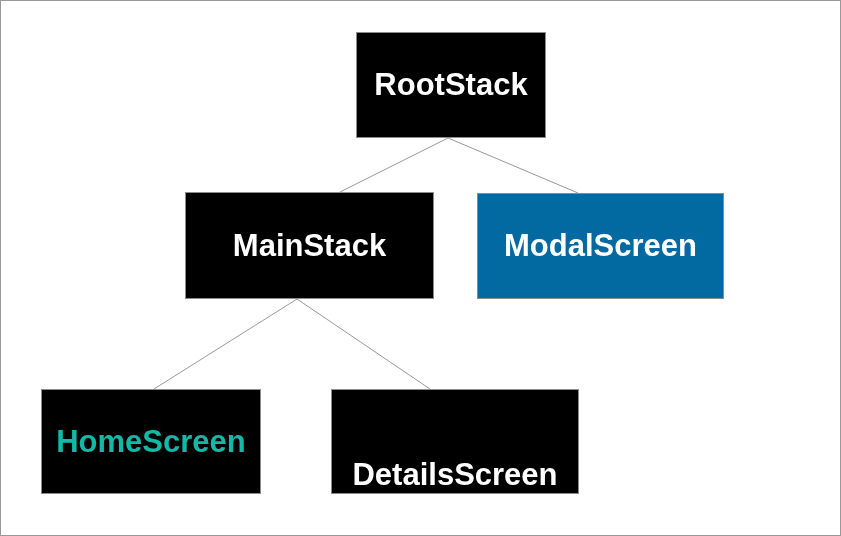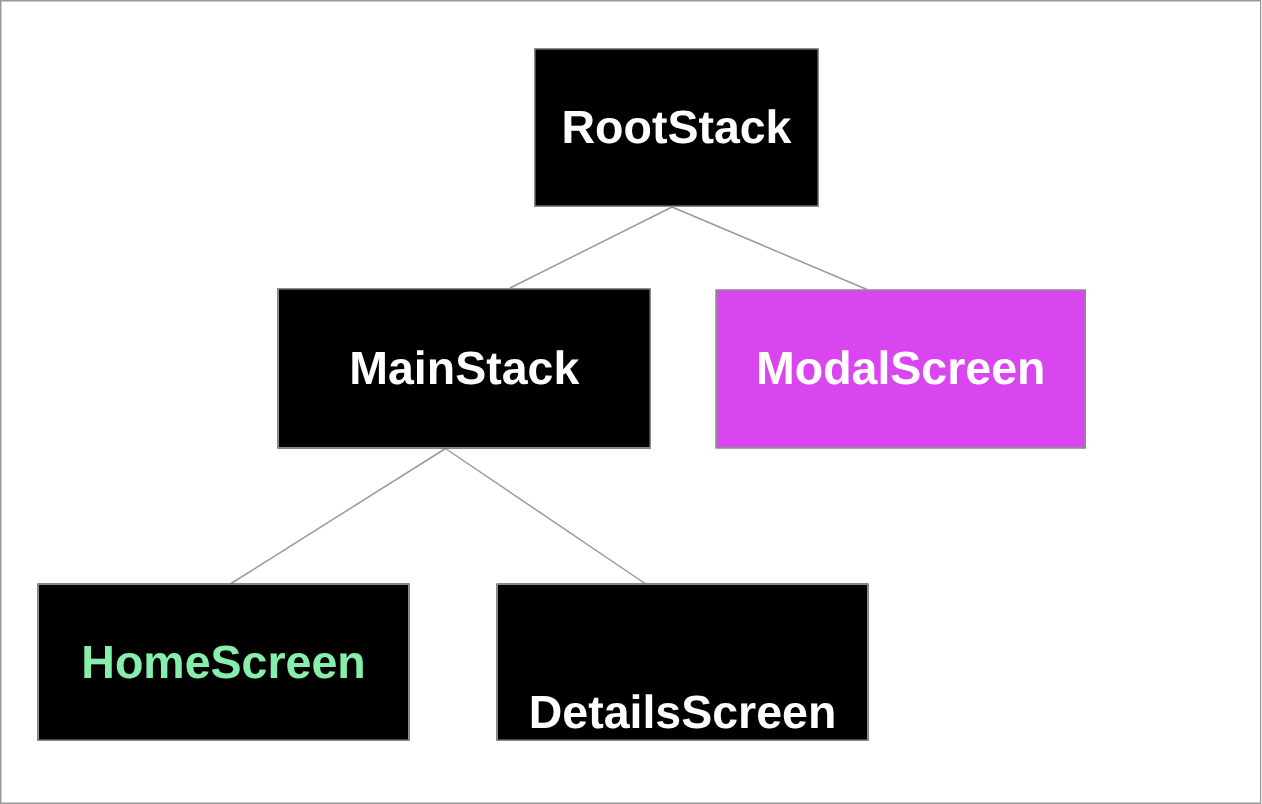--- a/index.html
+++ b/index.html
@@ -50,22 +50,22 @@
       <line x1="296" y1="298" x2="153" y2="388" stroke="#999999" stroke-width="1"></line>
       <line x1="296" y1="298" x2="429" y2="388" stroke="#999999" stroke-width="1"></line>
     </svg>
 
 <div class="node" style="left: 355px; top: 31px; width: 190px; height: 106px; background: rgb(0, 0, 0); border-color: rgb(140, 140, 140); color: rgb(255, 255, 255);">
       <span>RootStack</span>
     </div>
     <div class="node" style="left: 184px; top: 191px; width: 249px; height: 107px; background: rgb(0, 0, 0); border-color: rgb(140, 140, 140); color: rgb(255, 255, 255);">
       <span>MainStack</span>
     </div>
-    <div class="node" style="left: 476px; top: 192px; width: 247px; height: 106px; background: #d946ef; border-color: rgb(140, 140, 140); color: rgb(255, 255, 255);">
+    <div class="node" style="left: 476px; top: 192px; width: 247px; height: 106px; background: #0369a1; border-color: rgb(140, 140, 140); color: rgb(255, 255, 255);">
       <span>ModalScreen</span>
     </div>
-    <div class="node" style="left: 24px; top: 388px; width: 248px; height: 105px; background: rgb(0, 0, 0); border-color: rgb(140, 140, 140); color: #86efac;">
+    <div class="node" style="left: 40px; top: 388px; width: 220px; height: 105px; background: rgb(0, 0, 0); border-color: rgb(140, 140, 140); color: #14b8a6;">
       <span>HomeScreen</span>
     </div>
     <div class="node" style="left: 330px; top: 388px; width: 248px; height: 105px; background: rgb(0, 0, 0); border-color: rgb(140, 140, 140); color: rgb(255, 255, 255); align-items: flex-end;">
       <span>DetailsScreen</span>
     </div>
   </div>
 
 </body></html>

